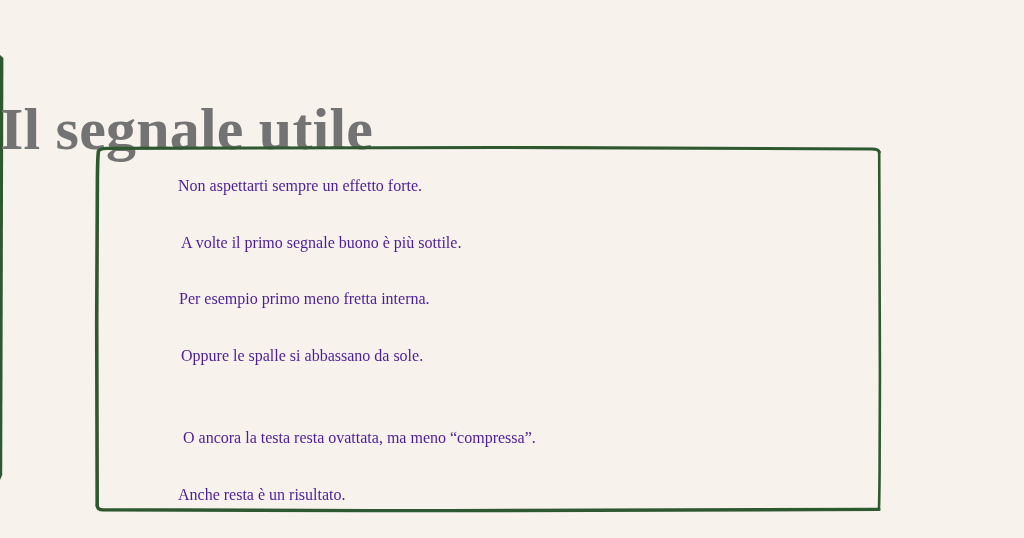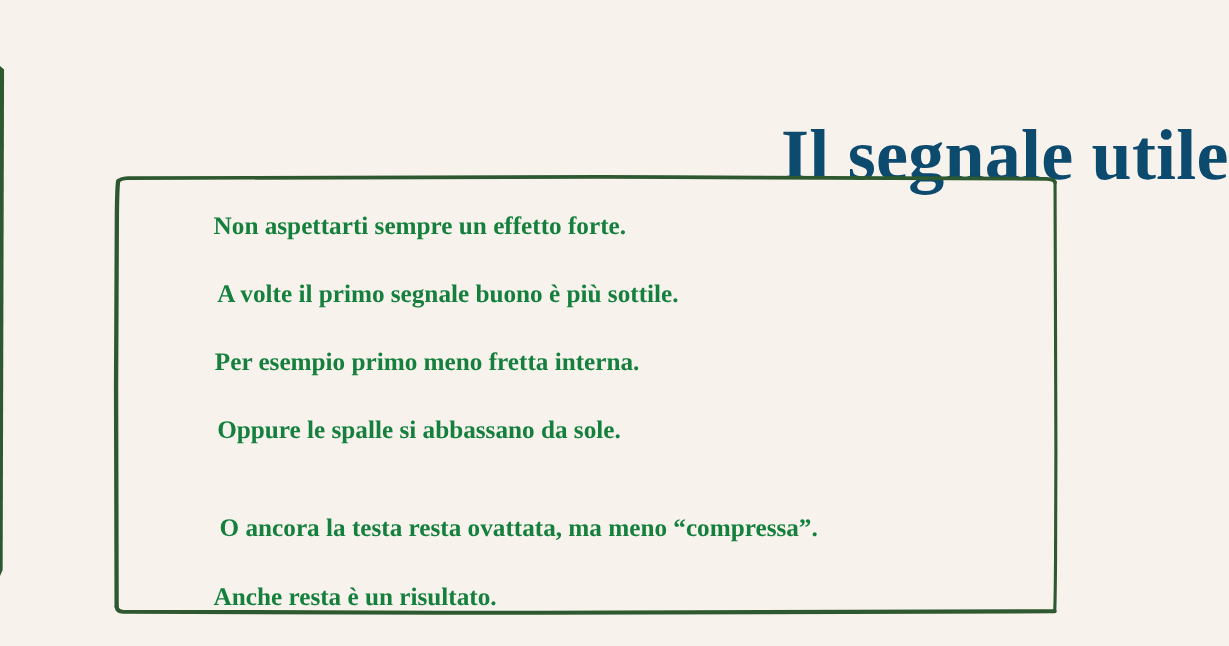--- a/index.html
+++ b/index.html
@@ -35,22 +35,22 @@
   .edge-sliver svg {
     display: block;
   }
 
   
   .title {
     position: absolute;
     left: 0;
     right: 0;
     top: 57px;
-    text-align: right;
-    color: #0c4a6e;
+    text-align: left;
+    color: #737373;
     font-family: "Liberation Serif", "DejaVu Serif", serif;
     font-weight: 700;
     font-size: 60px;
     line-height: 1.08;
     letter-spacing: 0.2px;
     white-space: nowrap;
   }
 
   
   .frame {
@@ -68,24 +68,24 @@
   }
 
   
   .body-lines {
     position: absolute;
     left: 178px;
     top: 178px;
     width: 680px;
   }
   .body-line {
-    color: #15803d;
+    color: #4c1d95;
     font-family: "Liberation Serif", "DejaVu Serif", serif;
-    font-weight: 700;
-    font-size: 21px;
+    font-weight: 400;
+    font-size: 16px;
     line-height: 1;
     white-space: nowrap;
     height: 56.5px;
     display: flex;
     align-items: flex-start;
   }
   .body-line:nth-child(2)  { padding-left: 3px; text-align: right; }
   .body-line:nth-child(3)  { padding-left: 1px; }
   .body-line:nth-child(4)  { padding-left: 3px; }
   .body-line:nth-child(5)  { padding-left: 5px; margin-top: 26px; }

